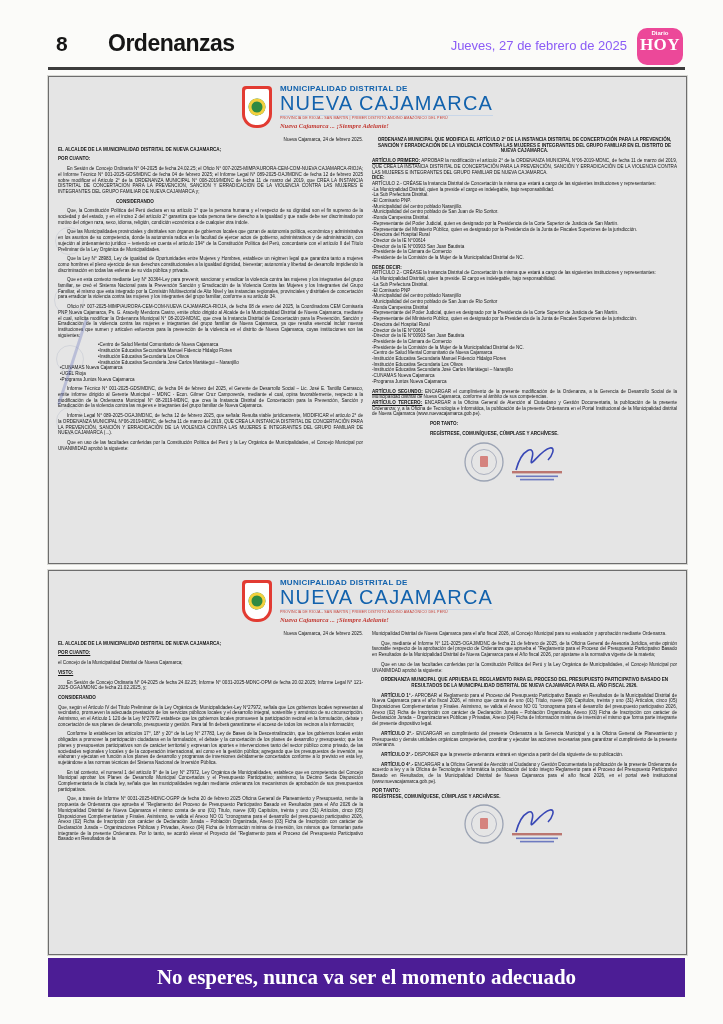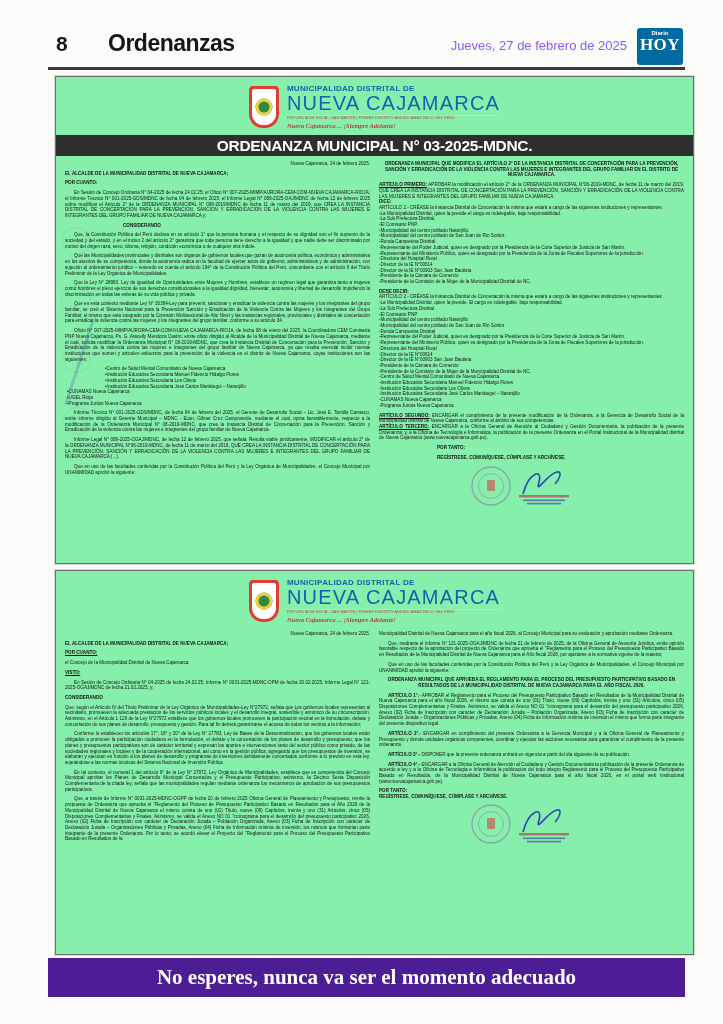--- a/index.html
+++ b/index.html
@@ -4,27 +4,27 @@
 <style>
   html,body{margin:0;padding:0;}
   body{width:723px;height:1024px;background:#efefec;font-family:"Liberation Sans",sans-serif;position:relative;}
   .page{position:absolute;inset:0;background:#fbfbf9;overflow:hidden;}
 
   
   .hdr{position:absolute;left:48px;top:26px;width:637px;height:40px;}
   .hdr-num{position:absolute;left:8px;top:6px;font-size:21px;font-weight:bold;color:#161616;}
   .hdr-section{position:absolute;left:60px;top:4px;font-size:23px;font-weight:bold;color:#161616;letter-spacing:-0.5px;}
   .hdr-date{position:absolute;right:58px;top:12px;font-size:13px;color:#8b5cf6;}
-  .hoy{position:absolute;right:2px;top:2px;width:46px;height:37px;background:#0369a1;border-radius:3px;text-align:center;color:#fff;}
+  .hoy{position:absolute;right:2px;top:2px;width:46px;height:37px;background:#ec4899;border-radius:10px;text-align:center;color:#fff;}
   .hoy .d{display:block;font-size:6px;font-weight:bold;margin-top:2px;}
   .hoy .h{display:block;font-family:"Liberation Serif",serif;font-size:17px;font-weight:bold;line-height:18px;letter-spacing:0.5px;}
   .hdr-rule{position:absolute;left:48px;top:67px;width:637px;height:3px;background:#3c3c3c;}
 
   
-  .ord{position:absolute;left:55px;width:637px;background:#86efac;border:1px solid #6d6d6d;box-shadow:0 0 0 1px #d8d8d4;}
+  .ord{position:absolute;left:48px;width:637px;background:#e5e5e5;border:1px solid #6d6d6d;box-shadow:0 0 0 1px #d8d8d4;}
   #ord1{top:76px;height:486px;}
   #ord2{top:570px;height:383px;}
 
   .logo-row{height:50px;margin-top:5px;display:flex;justify-content:center;align-items:center;gap:8px;}
   .shield{width:30px;height:42px;background:#e23b32;border-radius:4px 4px 14px 14px;position:relative;flex:0 0 auto;}
   .shield::before{content:"";position:absolute;inset:3px;background:#fff;border-radius:2px 2px 11px 11px;}
   .shield::after{content:"";position:absolute;left:50%;top:50%;transform:translate(-50%,-50%);width:17px;height:17px;border-radius:50%;background:#2f8a43;box-shadow:inset 0 0 0 3px #f3d03e;}
   .logo-text{display:flex;flex-direction:column;line-height:1.05;}
   .lg1{color:#1262ad;font-weight:bold;font-size:8px;letter-spacing:0.3px;}
   .lg2{color:#1262ad;font-weight:normal;font-size:20px;letter-spacing:1.2px;}
@@ -87,21 +87,20 @@
     <div class="logo-row">
       <div class="shield"></div>
       <div class="logo-text">
         <span class="lg1">MUNICIPALIDAD DISTRITAL DE</span>
         <span class="lg2">NUEVA CAJAMARCA</span>
         <span class="lg3">PROVINCIA DE RIOJA - SAN MARTÍN | PRIMER DISTRITO ANDINO AMAZÓNICO DEL PERÚ</span>
         <span class="lg4">Nueva Cajamarca ... ¡Siempre Adelante!</span>
       </div>
     </div>
 
-    <div class="banner">ORDENANZA MUNICIPAL N° 03-2025-MDNC.</div>
 
     <div class="ord-body">
       <div class="col">
           <p class="para right">Nueva Cajamarca, 24 de febrero 2025.</p>
           <p class="para h">EL ALCALDE DE LA MUNICIPALIDAD DISTRITAL DE NUEVA CAJAMARCA;</p>
           <p class="para h mt">POR CUANTO:</p>
           <p class="para ind mt">En Sesión de Concejo Ordinaria N° 04-2025 de fecha 24.02.25; el Oficio N° 007-2025-MIMP/AURORA-CEM-COM-NUEVA CAJAMARCA-RIOJA; el Informe Técnico N° 001-2025-GDS/MDNC de fecha 04 de febrero 2025; el Informe Legal N° 089-2025-OAJ/MDNC de fecha 12 de febrero 2025 sobre modificar el Artículo 2° de la ORDENANZA MUNICIPAL N° 008-2019/MDNC de fecha 11 de marzo del 2019, que CREA LA INSTANCIA DISTRITAL DE CONCERTACION PARA LA PREVENCION, SANCION Y ERRADICACION DE LA VIOLENCIA CONTRA LAS MUJERES E INTEGRANTES DEL GRUPO FAMILIAR DE NUEVA CAJAMARCA y;</p>
           <p class="para h ind2 mt">CONSIDERANDO</p>
           <p class="para ind">Que, la Constitución Política del Perú declara en su artículo 1° que la persona humana y el respecto de su dignidad son el fin supremo de la sociedad y del estado, y en el inciso 2 del artículo 2° garantiza que toda persona tiene derecho a la igualdad y que nadie debe ser discriminado por motivo del origen raza, sexo, idioma, religión, condición económica o de cualquier otra índole.</p>
           <p class="para ind li">Que las Municipalidades provinciales y distritales son órganos de gobiernos locales que gozan de autonomía política, económica y administrativa en los asuntos de su competencia, donde la autonomía radica en la facultad de ejercer actos de gobierno, administrativos y de administración, con sujeción al ordenamiento jurídico – teniendo en cuenta el artículo 194° de la Constitución Política del Perú, concordante con el artículo II del Título Preliminar de la Ley Orgánica de Municipalidades.</p>

